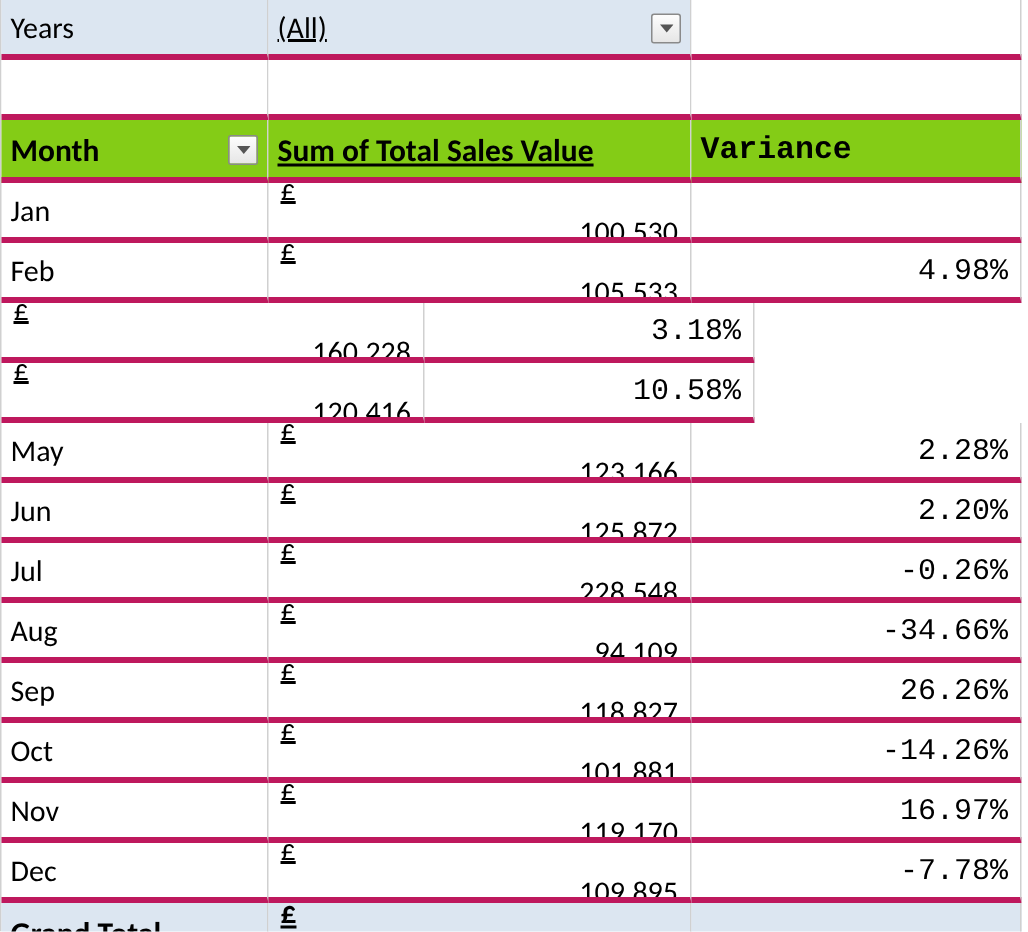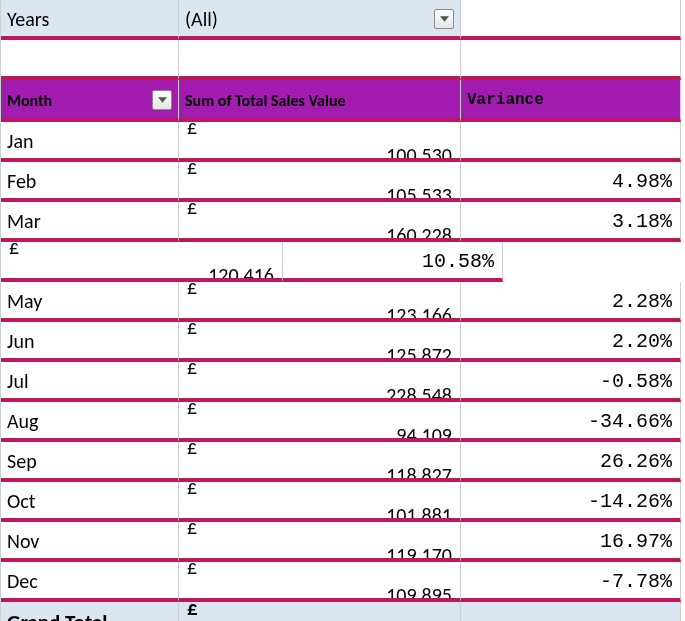--- a/index.html
+++ b/index.html
@@ -29,27 +29,27 @@
   .row.total { height: 41px; }
   .cell {
     border-right: 1px solid #d0d0d0;
     border-bottom: 4px solid #be185d;
     padding: 4px 6px 2px 6px;
     display: flex;
     align-items: center;
     overflow: hidden;
   }
   .cA { width: 178px; }
-  .cB { width: 282px; }
+  .cB { width: 282px; text-decoration: underline; }
   .cC { width: 220px; font-family: Liberation Mono, monospace; }
   .filter-row .cell { background: #dce6f1; }
   .filter-row .cA { font-weight: normal; }
   .filter-row .cB { justify-content: space-between; }
   .filter-row .cC { background: #fff; }
-  .header .cell { background: #a21caf; font-weight: bold; font-size: 16px; }
+  .header .cell { background: #84cc16; font-weight: bold; font-size: 21px; }
   .header .cA { justify-content: space-between; }
   .total .cell { background: #dce6f1; font-weight: bold; font-size: 21px; }
   .blank .cell { background: #fff; }
   .currency {
     display: flex;
     width: 100%;
     justify-content: space-between;
   }
   .currency .sym { padding-left: 2px; }
   .currency .val { text-align: right; padding-right: 2px; margin-top: 28px; }
@@ -135,23 +135,20 @@
           <span class="currency">
             <span class="sym">£</span>
             <span class="val">105,533</span>
           </span>
         </div>
         <div class="cell cC">
           <span class="variance">4.98%</span>
         </div>
       </div>
       <div class="row data">
-        <div class="cell cA">
-          <span class="month-label">Mar</span>
-        </div>
         <div class="cell cB">
           <span class="currency">
             <span class="sym">£</span>
             <span class="val">160,228</span>
           </span>
         </div>
         <div class="cell cC">
           <span class="variance">3.18%</span>
         </div>
       </div>
@@ -198,21 +195,21 @@
         <div class="cell cA">
           <span class="month-label">Jul</span>
         </div>
         <div class="cell cB">
           <span class="currency">
             <span class="sym">£</span>
             <span class="val">228,548</span>
           </span>
         </div>
         <div class="cell cC">
-          <span class="variance">-0.58%</span>
+          <span class="variance">-0.26%</span>
         </div>
       </div>
       <div class="row data">
         <div class="cell cA">
           <span class="month-label">Aug</span>
         </div>
         <div class="cell cB">
           <span class="currency">
             <span class="sym">£</span>
             <span class="val">94,109</span>

